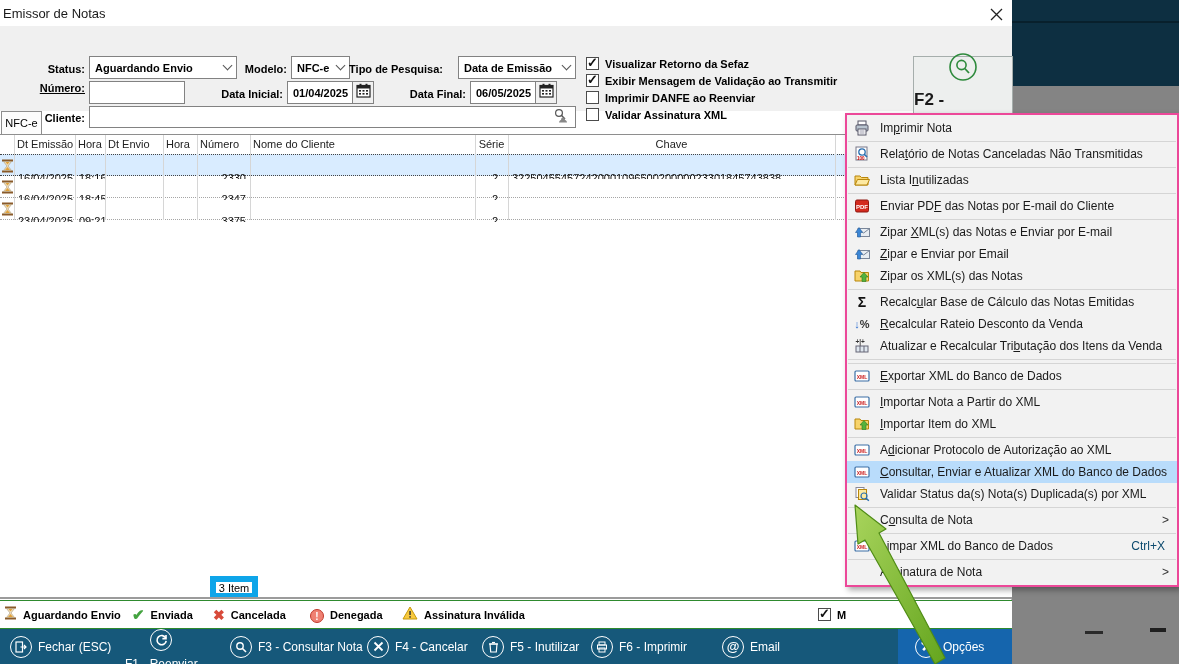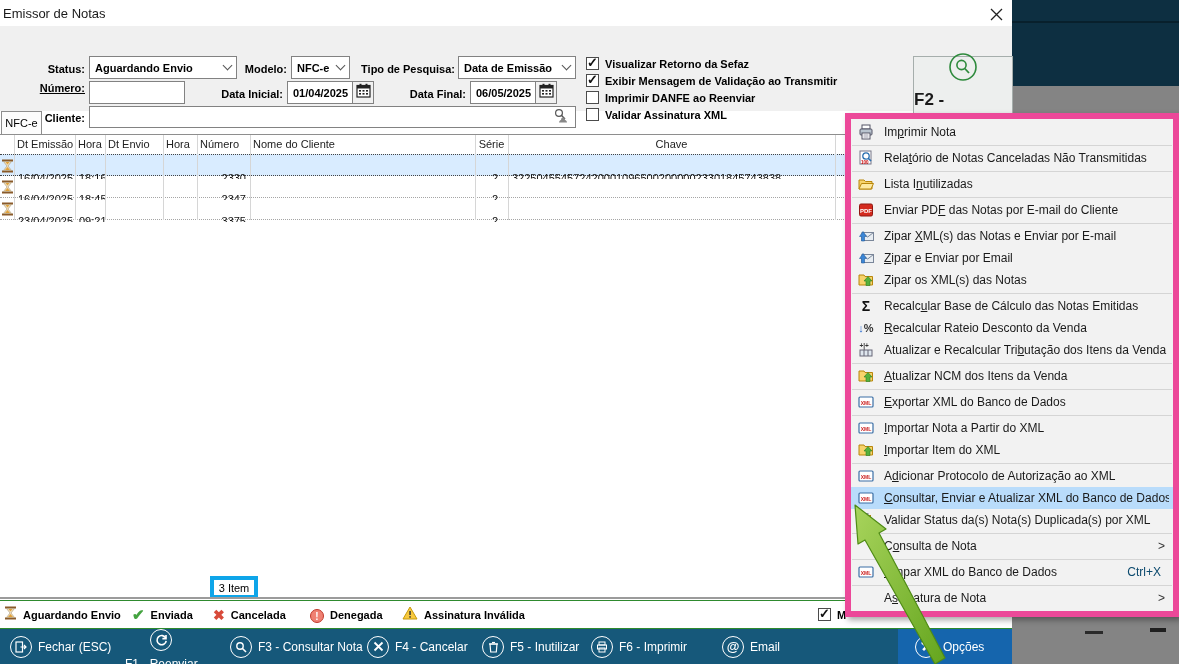--- a/index.html
+++ b/index.html
@@ -45,21 +45,21 @@
   .tabline{left:0;top:134px;width:1012px;height:1px;background:#8e8e8e;}
   .tablearea{left:0;top:135px;width:1012px;height:464px;background:#fff;overflow:hidden;}
   .hcell{position:absolute;top:0;height:19px;line-height:19px;font-size:11px;color:#222;
          padding:0 3px;white-space:nowrap;overflow:hidden;}
   .vline{position:absolute;top:0;width:1px;height:85px;background:#d6d6d6;}
   .trow{position:absolute;left:0;width:1012px;height:22px;border-bottom:1px dotted #a5a5a5;cursor:pointer;}
   .trow.sel{background:var(--selected_row,#d9ecff);border-top:1px dotted #444;border-bottom:1px dotted #444;}
   .tcell{position:absolute;top:0;height:22px;line-height:22px;font-size:11px;color:#111;
          padding:12px 4px;white-space:nowrap;overflow:hidden;}
   .rowicon{position:absolute;left:1px;top:4px;}
-  .count{left:210px;top:576px;width:48px;height:23px;background:#fff;border:4px solid #0ea5e9;
+  .count{left:210px;top:576px;width:48px;height:23px;background:#fff;border:6px solid #0ea5e9;
          font-size:11px;color:#000;display:flex;align-items:center;justify-content:center;}
 
   
   .presep{left:0;top:597px;width:1012px;height:2px;background:#9b9b9b;}
   .legend{left:0;top:600px;width:1012px;height:29px;background:#fff;
           border-top:1px solid var(--legend_border,#2e8a2e);border-bottom:1px solid var(--legend_border,#2e8a2e);}
   .lgitem{position:absolute;top:0;height:100%;display:flex;align-items:center;gap:6px;}
   .lglabel{font-size:11px;font-weight:bold;color:#000;white-space:nowrap;}
   .den{display:inline-flex;width:14px;height:14px;border-radius:50%;background:#ef8072;border:1.5px solid #c0392b;
        color:#fff;font-size:10px;font-weight:bold;align-items:center;justify-content:center;}
@@ -67,21 +67,21 @@
   
   .toolbar{left:0;top:629px;width:1012px;height:35px;background:var(--toolbar_bg,#16587a);}
   .tbitem{position:absolute;top:0;height:100%;display:flex;align-items:center;gap:6px;cursor:pointer;}
   .tbring{width:22px;height:22px;border:1.6px solid #fff;border-radius:50%;
           display:flex;align-items:center;justify-content:center;flex:0 0 auto;}
   .tblabel{color:#fff;font-size:12px;white-space:nowrap;}
   .tbopcoes{position:absolute;left:898px;top:0;width:114px;height:100%;background:var(--options_active_bg,#1565ad);
             display:flex;align-items:center;gap:6px;padding-left:17px;cursor:pointer;}
 
   
-  .menu{left:845px;top:113px;width:334px;background:#f2f2f2;border:6px solid #ec4899;
+  .menu{left:845px;top:113px;width:334px;background:#f2f2f2;border:2px solid #ec4899;
         box-shadow:3px 3px 6px rgba(0,0,0,.35);padding:2px 0;}
   .mi{height:22px;display:flex;align-items:center;padding:0 4px 0 6px;font-size:12px;color:#1a1a1a;cursor:pointer;}
   .mi.hl{background:var(--menu_highlight,#b9dcfb);}
   .mi .ic{width:18px;min-width:18px;height:16px;margin-right:9px;display:flex;align-items:center;justify-content:center;}
   .mi .lbl{flex:1;white-space:nowrap;overflow:hidden;}
   .mi .sc{margin-left:8px;margin-right:8px;color:#0c4a6e;}
   .mi .arr{margin-right:4px;color:#333;font-size:12px;}
   .sep{height:4px;display:flex;align-items:center;}
   .sep::after{content:'';height:1px;background:#d5d5d5;width:100%;margin:0 1px;}
 
@@ -115,21 +115,21 @@
       <div class="abs flabel" style="left:0;top:37px;width:85px;">Status:</div>
       <div class="abs ctrl sel" style="left:89px;top:30px;width:148px;height:23px;">
         <span>Aguardando Envio</span>
           <span class="chev"></span>
       </div>
       <div class="abs flabel" style="left:239px;top:37px;width:48px;">Modelo:</div>
       <div class="abs ctrl sel" style="left:291px;top:30px;width:59px;height:23px;">
         <span>NFC-e</span>
           <span class="chev"></span>
       </div>
-      <div class="abs flabel" style="left:352px;top:37px;width:103px;">Tipo de Pesquisa:</div>
+      <div class="abs flabel" style="left:340px;top:37px;width:103px;">Tipo de Pesquisa:</div>
       <div class="abs ctrl sel" style="left:458px;top:30px;width:118px;height:23px;">
         <span>Data de Emissão</span>
           <span class="chev"></span>
       </div>
 
       <div class="abs flabel" style="left:0;top:56px;width:85px;text-decoration:underline;">Número:</div>
       <div class="abs ctrl" style="left:89px;top:55px;width:96px;height:23px;"></div>
 
       <div class="abs flabel" style="left:205px;top:62px;width:78px;">Data Inicial:</div>
       <div class="abs ctrl" style="left:287px;top:55px;width:66px;height:23px;">01/04/2025</div>
@@ -501,29 +501,20 @@
           <svg width="16" height="16" viewBox="0 0 16 16">
             <text x="1.5" y="6" font-size="6.5" font-weight="bold" fill="#333" font-family="sans-serif">+|+</text>
             <rect x="2" y="8" width="12" height="6" fill="#dfe7ef" stroke="#667"></rect>
             <line x1="6" y1="8" x2="6" y2="14" stroke="#667"></line>
             <line x1="10" y1="8" x2="10" y2="14" stroke="#667"></line>
           </svg>
         </div>
         <div class="lbl">Atualizar e Recalcular Tri<u>b</u>utação dos Itens da Venda</div>
       </div>
       <div class="sep"></div>
-      <div class="mi">
-        <div class="ic">
-          <svg width="16" height="16" viewBox="0 0 16 16">
-            <path d="M1 3 L6 3 L7 4.5 L14.5 4.5 L14.5 13 L1 13 Z" fill="#f7d36b" stroke="#b8860b"></path>
-            <path d="M8 13.5 L8 9 L6 9 L10 4.5 L14 9 L12 9 L12 13.5 Z" fill="#55b13c" stroke="#2e7d1f" stroke-width="0.6"></path>
-          </svg>
-        </div>
-        <div class="lbl"><u>A</u>tualizar NCM dos Itens da Venda</div>
-      </div>
       <div class="sep"></div>
       <div class="mi">
         <div class="ic">
           <svg width="16" height="16" viewBox="0 0 16 16">
             <rect x="1" y="3" width="14" height="10" rx="1" fill="#fff" stroke="#3a6ea5" stroke-width="1.2"></rect>
             <text x="8" y="10.5" font-size="5" fill="#c22" text-anchor="middle" font-weight="bold" font-family="sans-serif">XML</text>
           </svg>
         </div>
         <div class="lbl"><u>E</u>xportar XML do Banco de Dados</div>
       </div>

